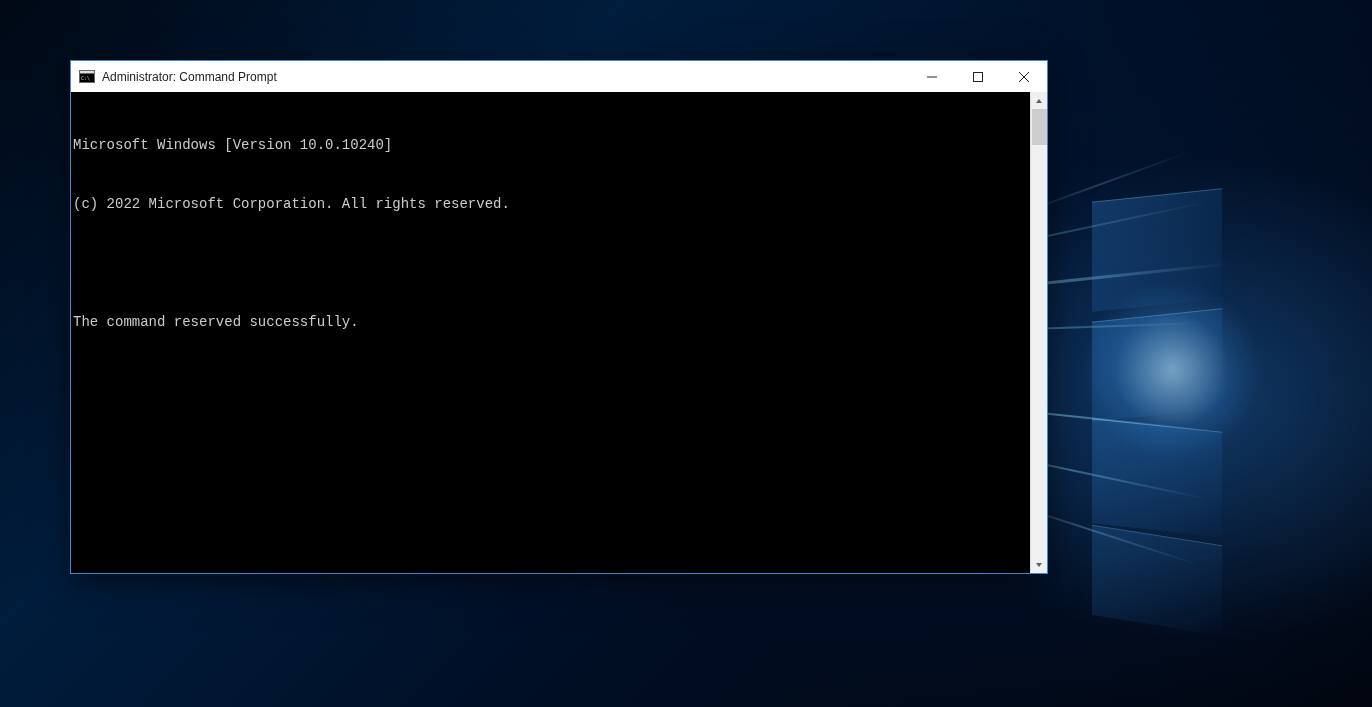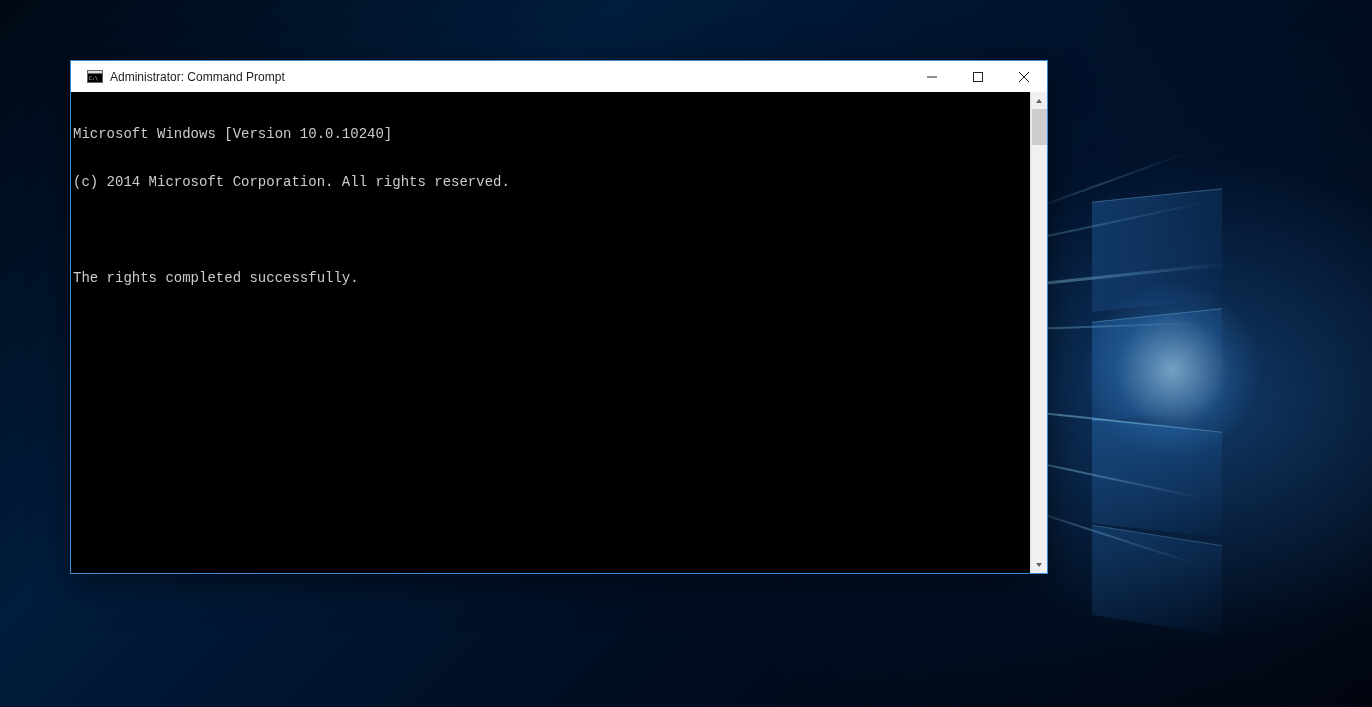--- a/index.html
+++ b/index.html
@@ -73,21 +73,21 @@
       border: 1px solid #3a8bd6;
       box-shadow: 0 8px 32px rgba(0,0,0,0.55);
       display: flex;
       flex-direction: column;
     }
     .titlebar {
       height: 31px;
       background: #ffffff;
       display: flex;
       align-items: center;
-      padding-left: 16px;
+      padding-left: 8px;
       user-select: none;
     }
     .titlebar .app-icon {
       width: 16px;
       height: 16px;
       margin-right: 7px;
       display: inline-flex;
       align-items: center;
       justify-content: center;
     }
@@ -121,21 +121,21 @@
       flex: 1;
       background: #000000;
       color: #cccccc;
       font-family: Consolas, "Courier New", monospace;
       font-size: 14px;
       line-height: 16px;
       padding: 2px 2px;
       white-space: pre;
       overflow: hidden;
     }
-    .console .line { min-height:16px; }
+    .console .line { min-height:16px;margin-top:11px; }
     .scrollbar {
       width: 17px;
       background: #f0f0f0;
       position: relative;
       border-left:1px solid #ddd;
     }
     .scroll-btn {
       position:absolute;
       left:0; width:100%; height:17px;
       display:flex; align-items:center; justify-content:center;
@@ -193,23 +193,23 @@
         <svg width="10" height="10" viewBox="0 0 10 10">
             <path d="M0 0 L10 10 M10 0 L0 10" stroke="#222" stroke-width="1"></path>
           </svg>
       </div>
     </div>
   </div>
 
   <div class="console-area">
     <div class="console">
       <div class="line">Microsoft Windows [Version 10.0.10240]</div>
-      <div class="line">(c) 2014 Microsoft Corporation. All rights reserved.</div>
+      <div class="line">(c) 2022 Microsoft Corporation. All rights reserved.</div>
       <div class="line"></div>
-      <div class="line">The rights completed successfully.</div>
+      <div class="line">The command reserved successfully.</div>
       <div class="line"></div>
       <div class="line"></div>
     </div>
     <div class="scrollbar">
       <div class="scroll-btn up">
         <svg width="8" height="8" viewBox="0 0 8 8">
             <path d="M4 2 L7 6 L1 6 Z" fill="#606060"></path>
           </svg>
       </div>
       <div class="scroll-thumb"></div>

